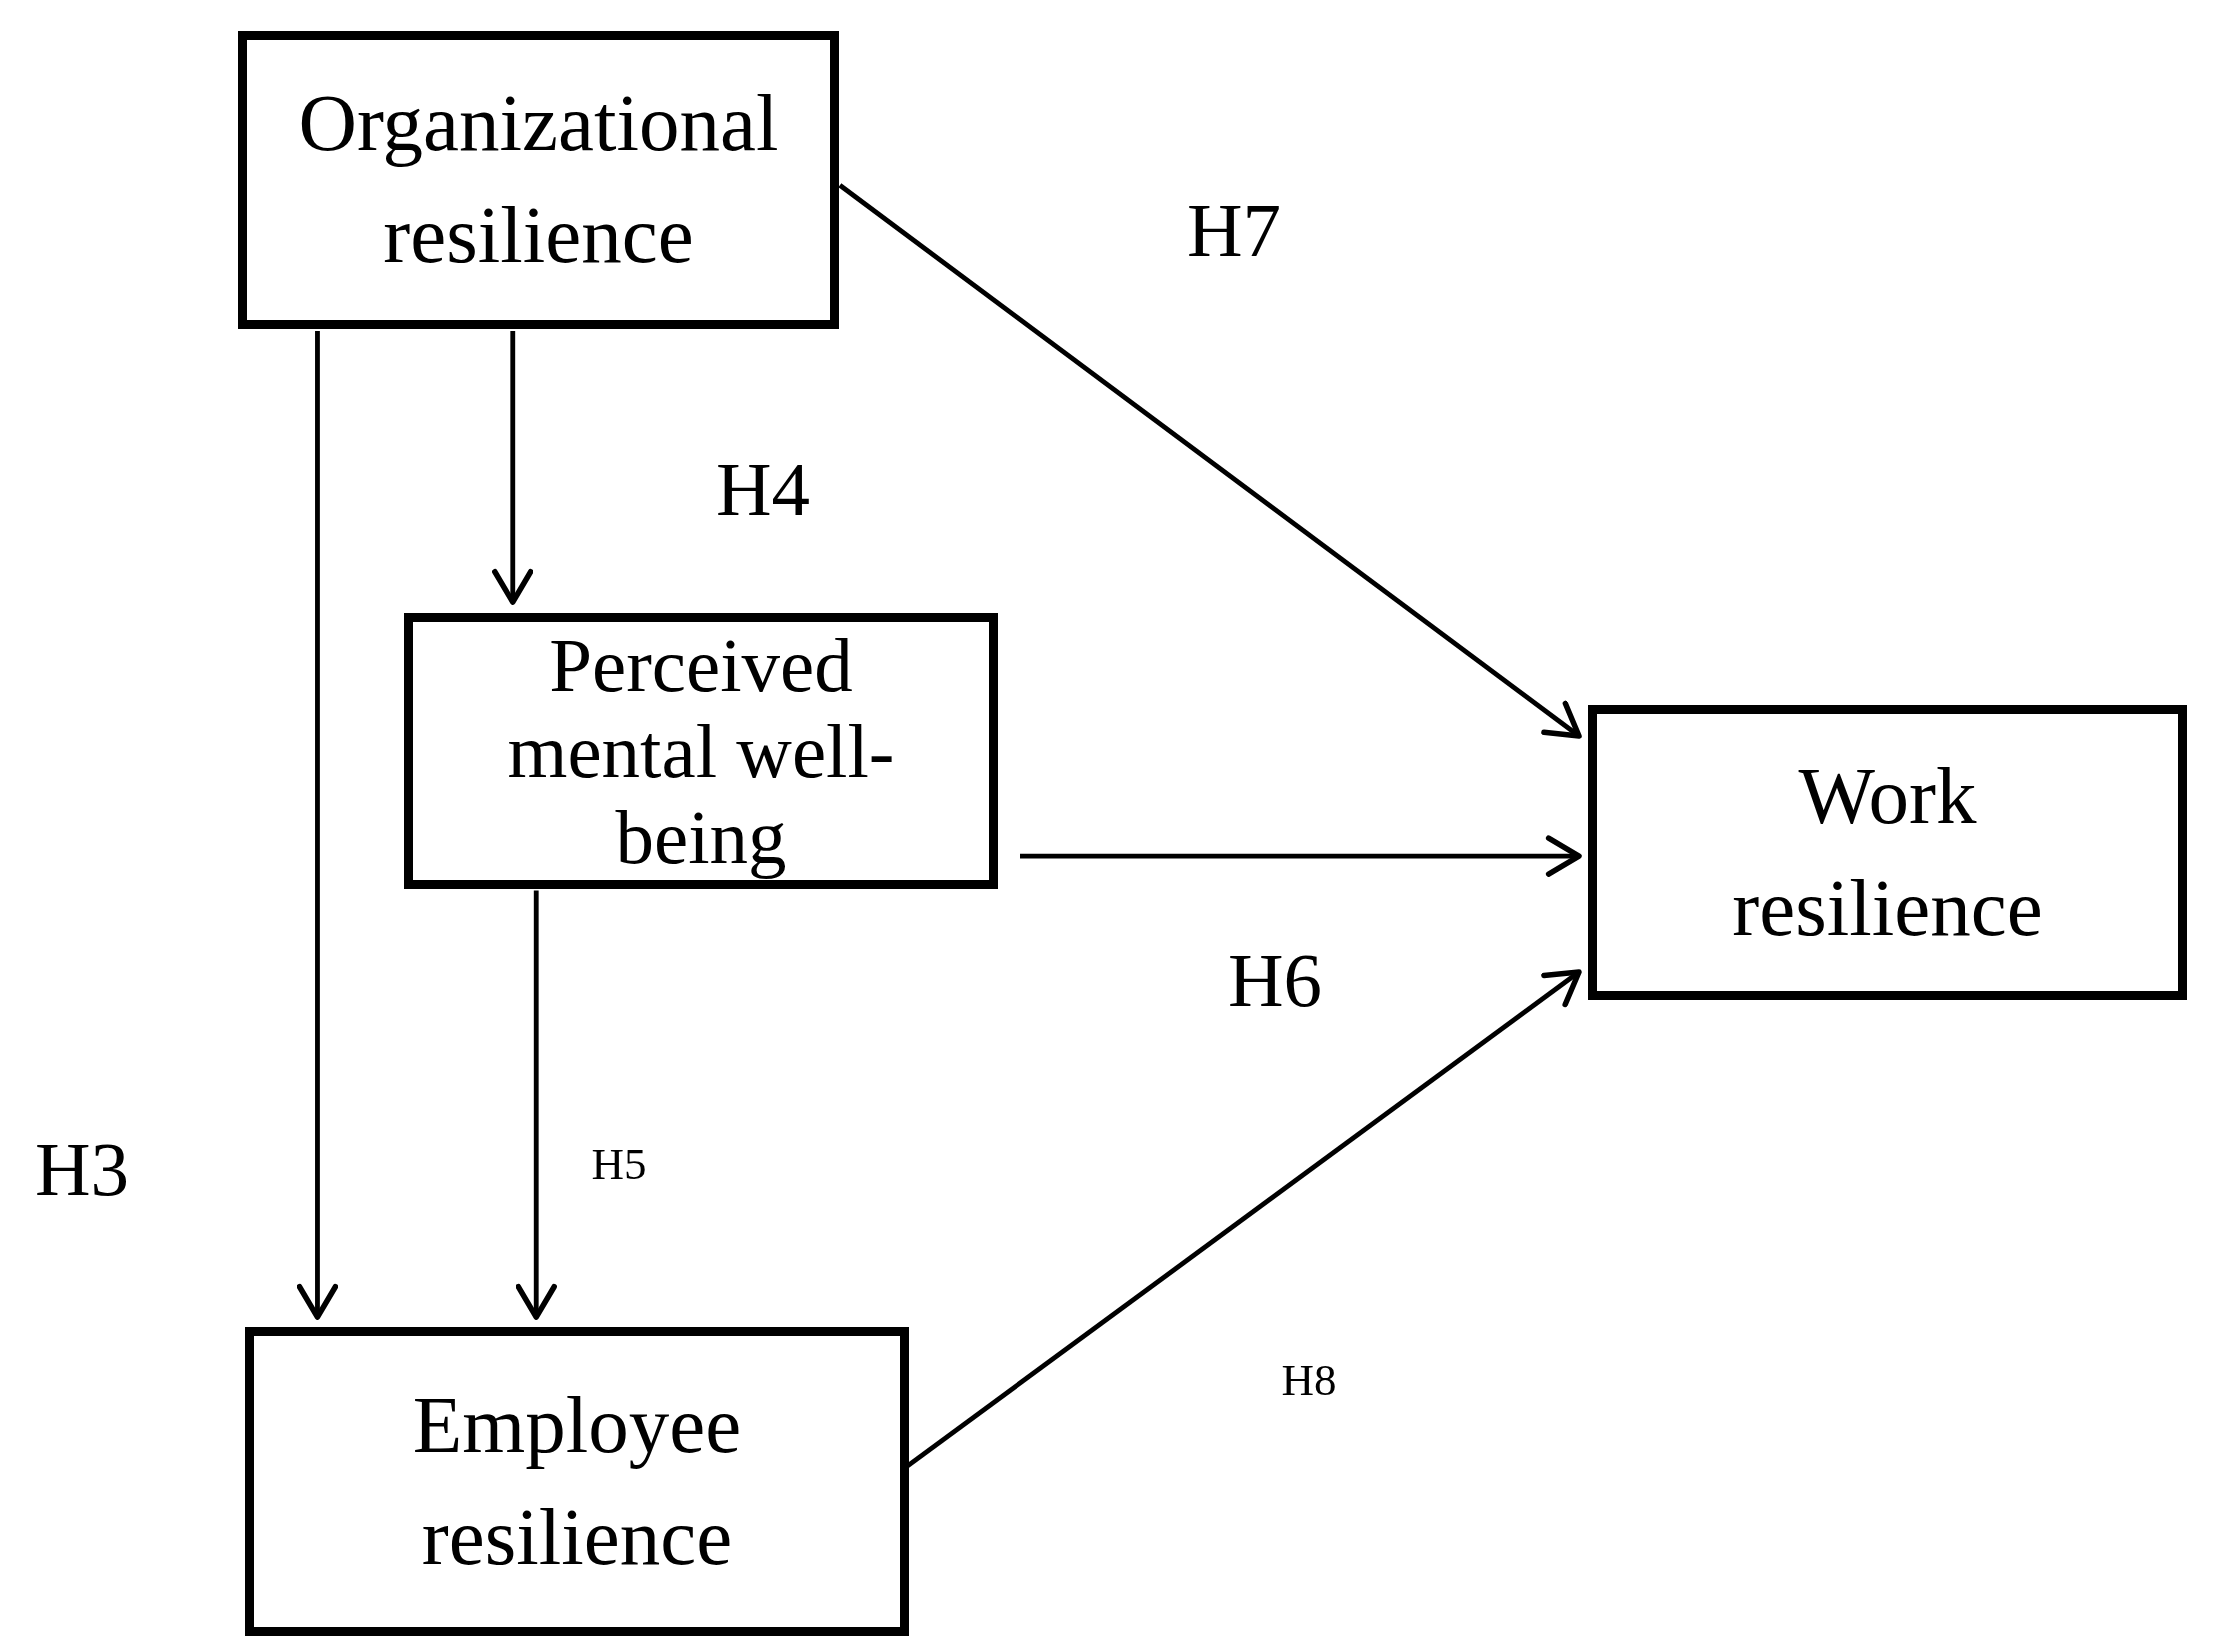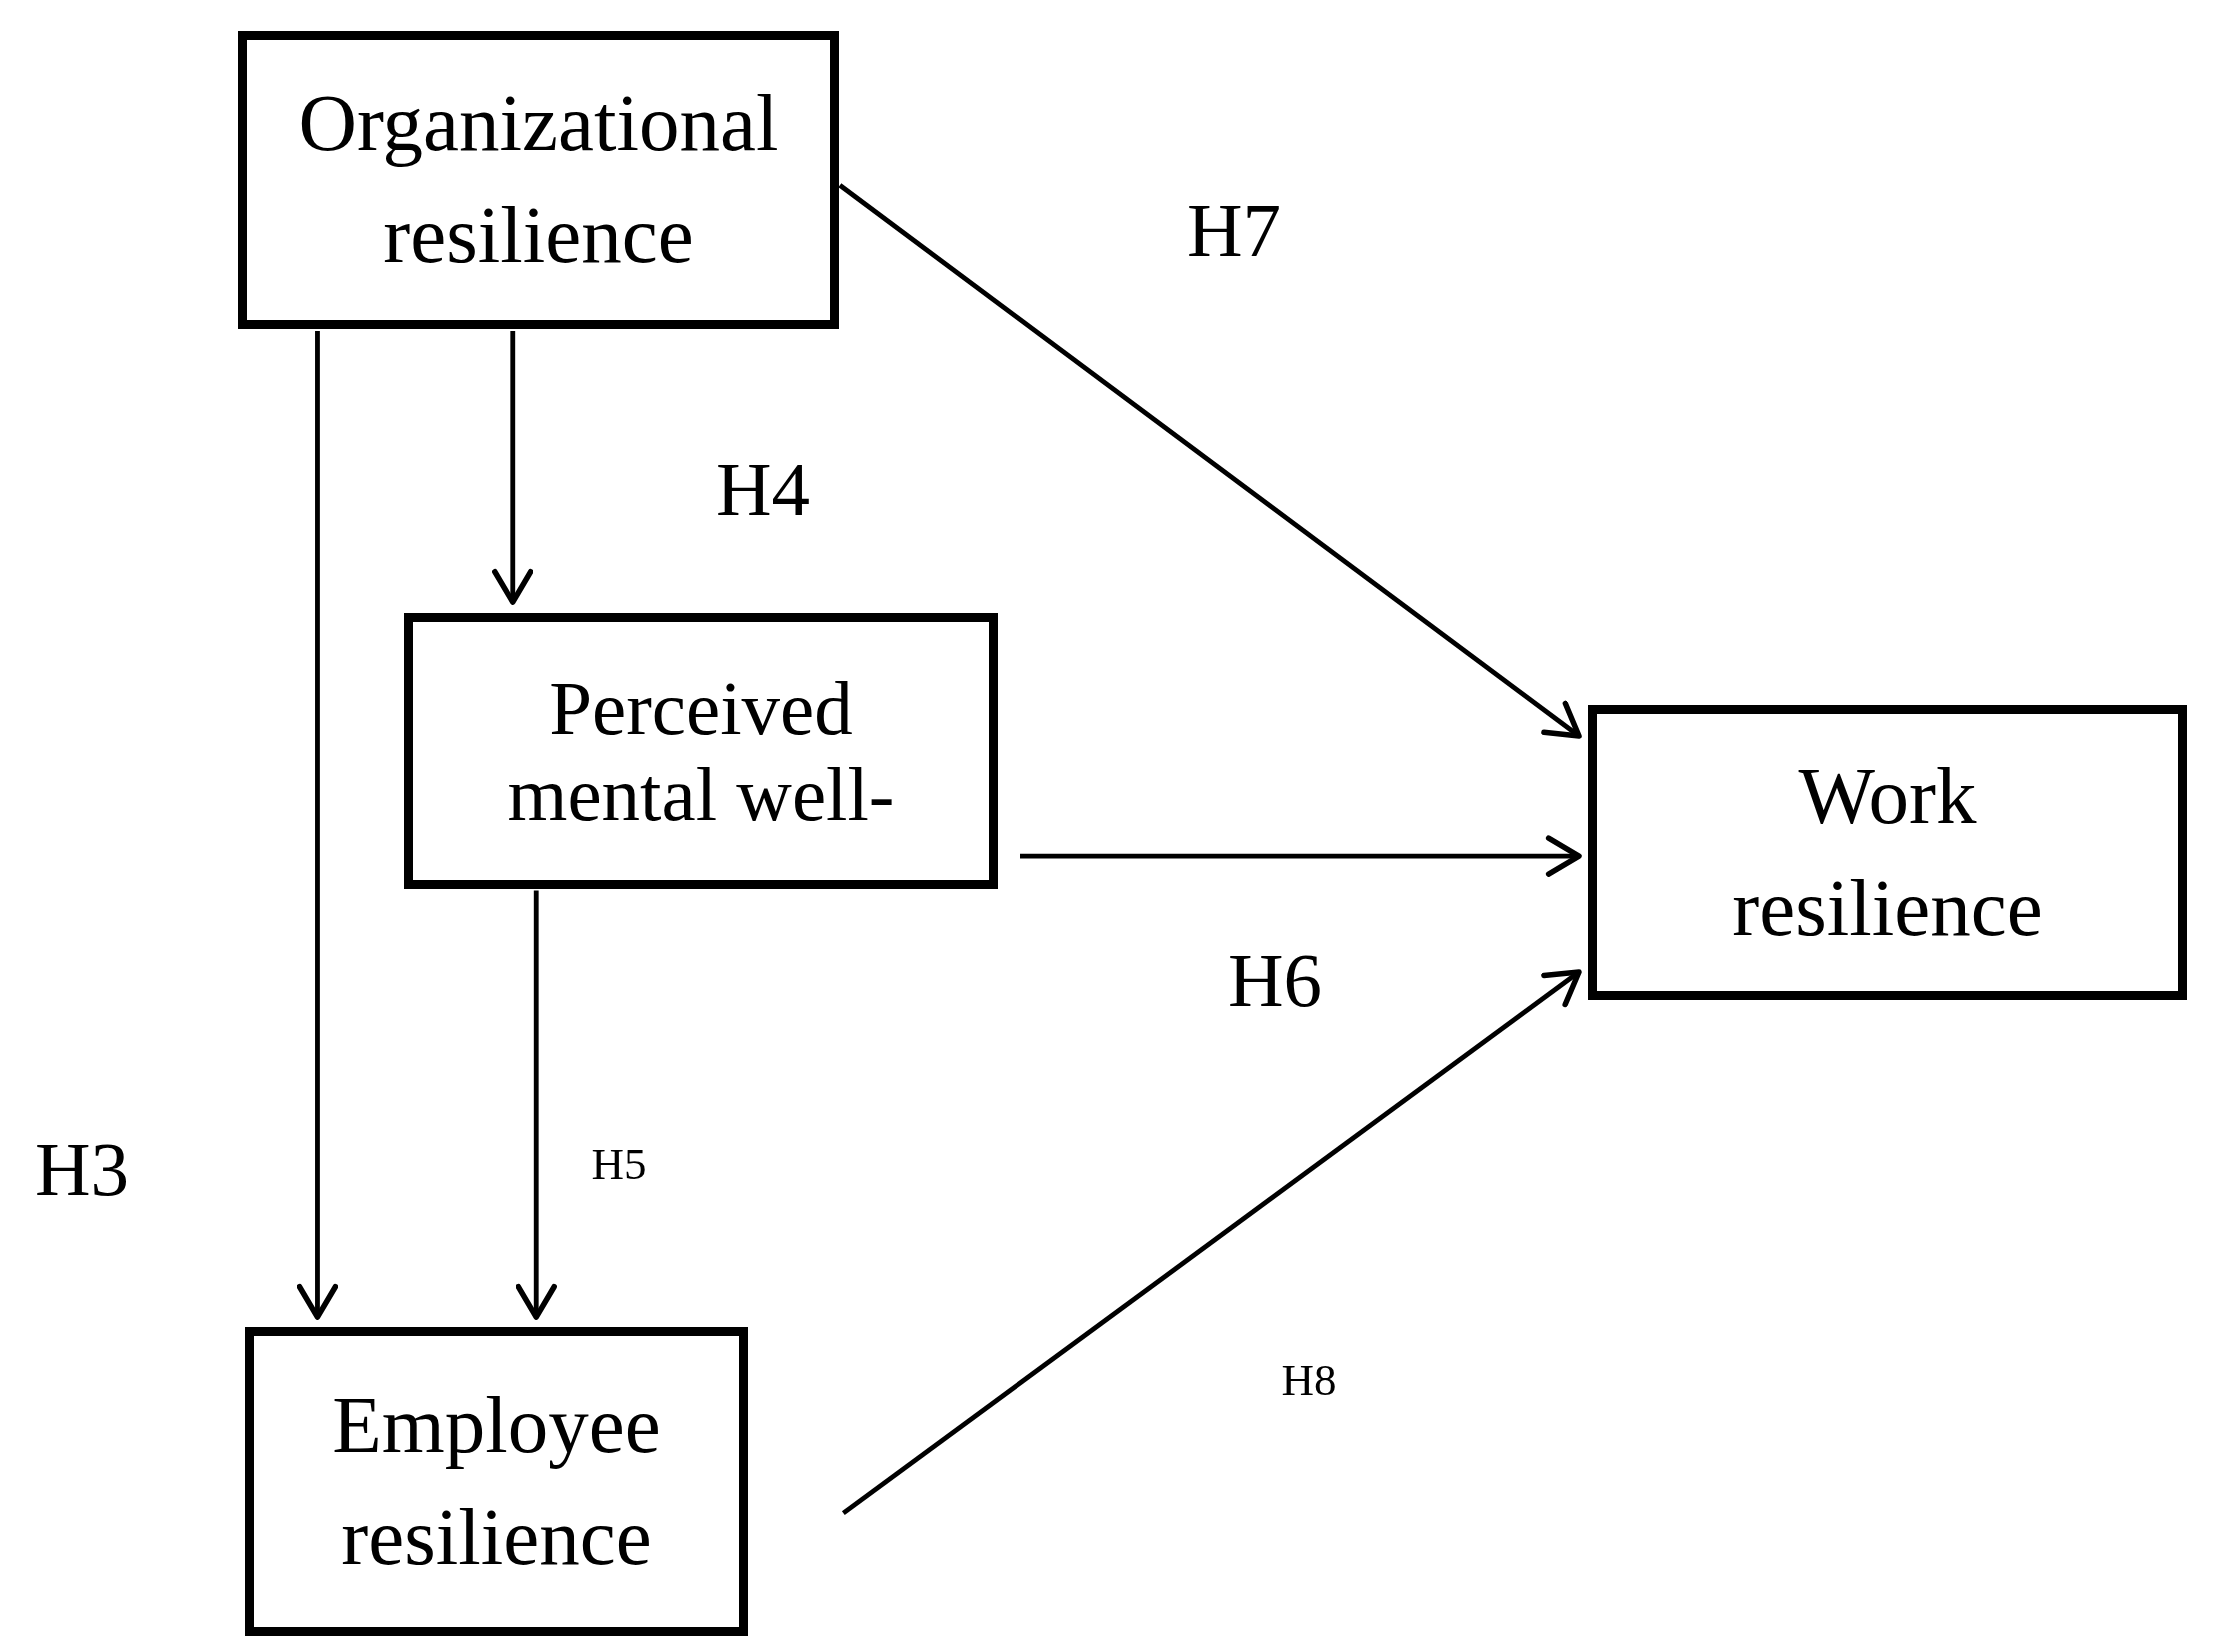--- a/index.html
+++ b/index.html
@@ -78,24 +78,25 @@
     <div class="lines">
       <span>Organizational</span>
       <span>resilience</span>
     </div>
   </div>
 
   <div class="node tight" style="left:404px; top:613px; width:594px; height:276px;">
     <div class="lines">
       <span>Perceived</span>
       <span>mental well-</span>
+      <span>being</span>
     </div>
   </div>
 
-  <div class="node" style="left:245px; top:1327px; width:503px; height:309px;">
+  <div class="node" style="left:245px; top:1327px; width:664px; height:309px;">
     <div class="lines">
       <span>Employee</span>
       <span>resilience</span>
     </div>
   </div>
 
   <div class="node" style="left:1588px; top:705px; width:599px; height:295px;align-items:center;">
     <div class="lines">
       <span>Work</span>
       <span>resilience</span>

